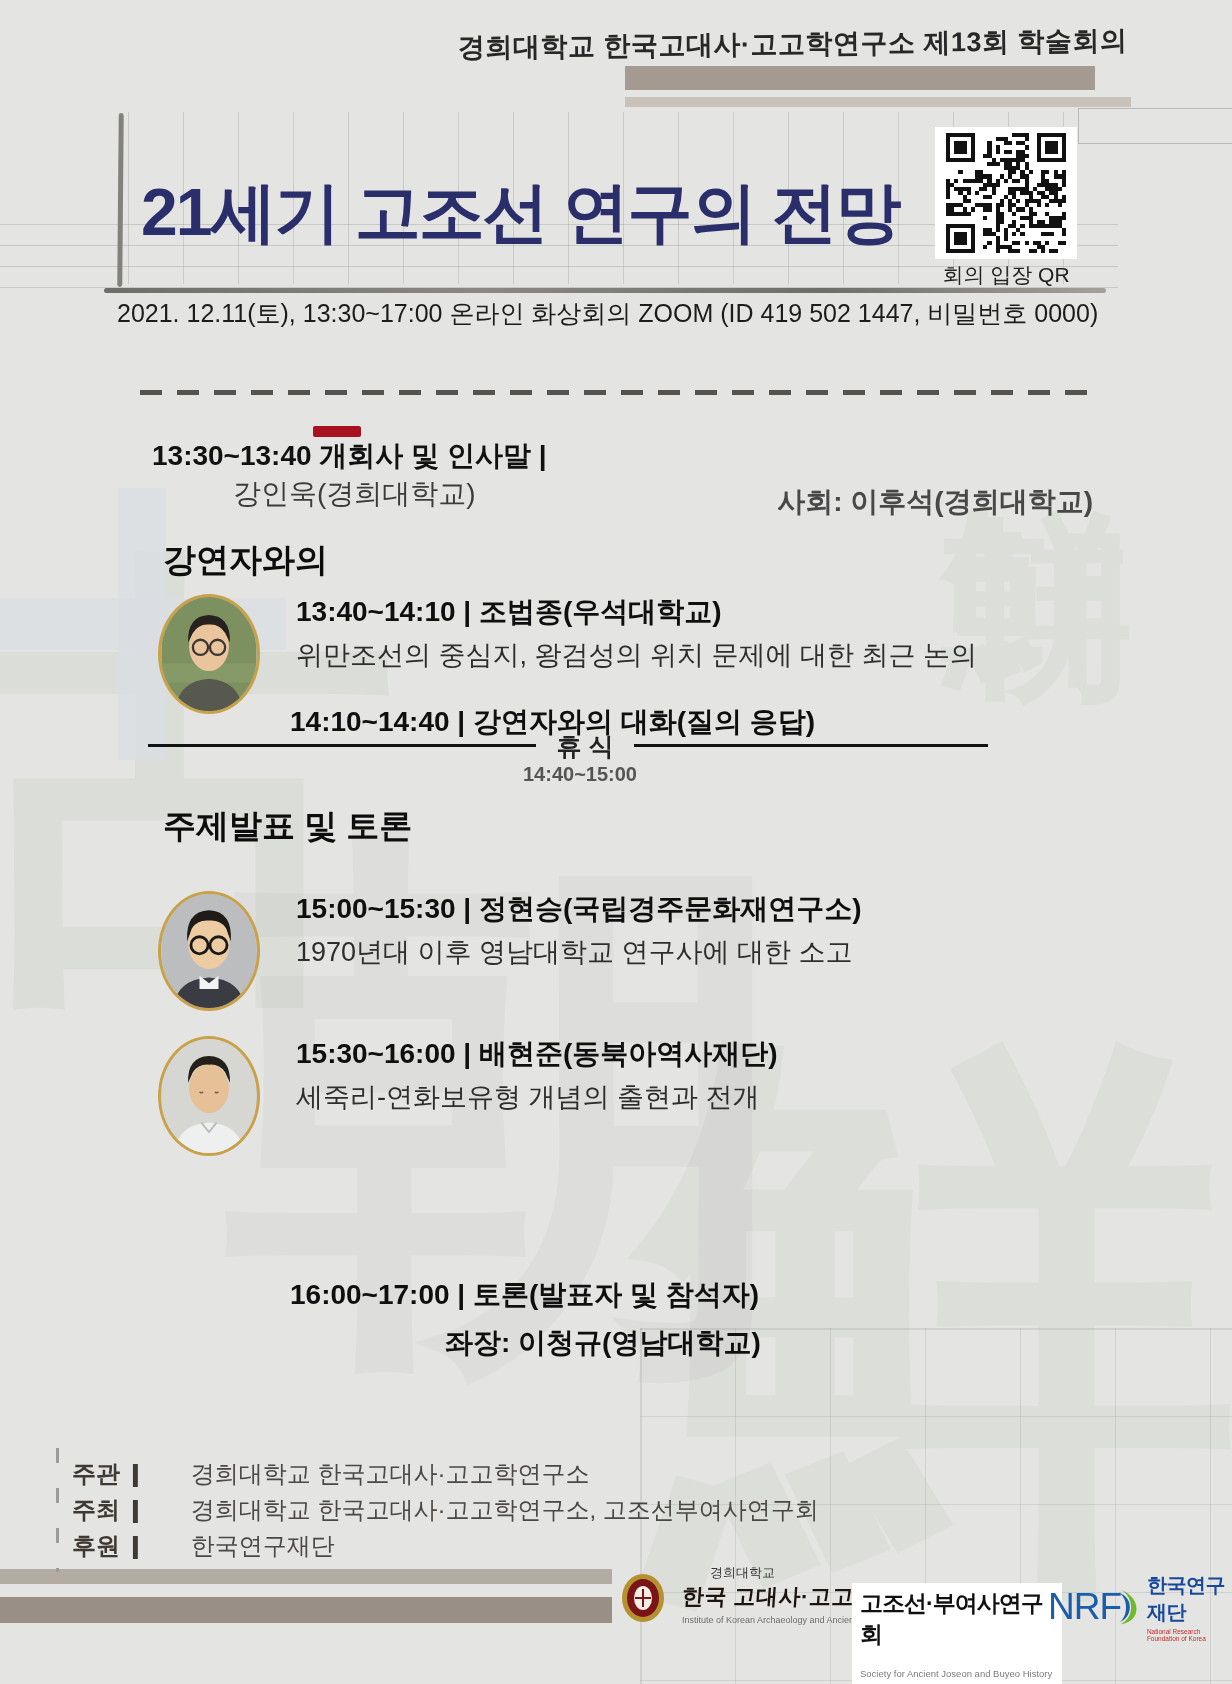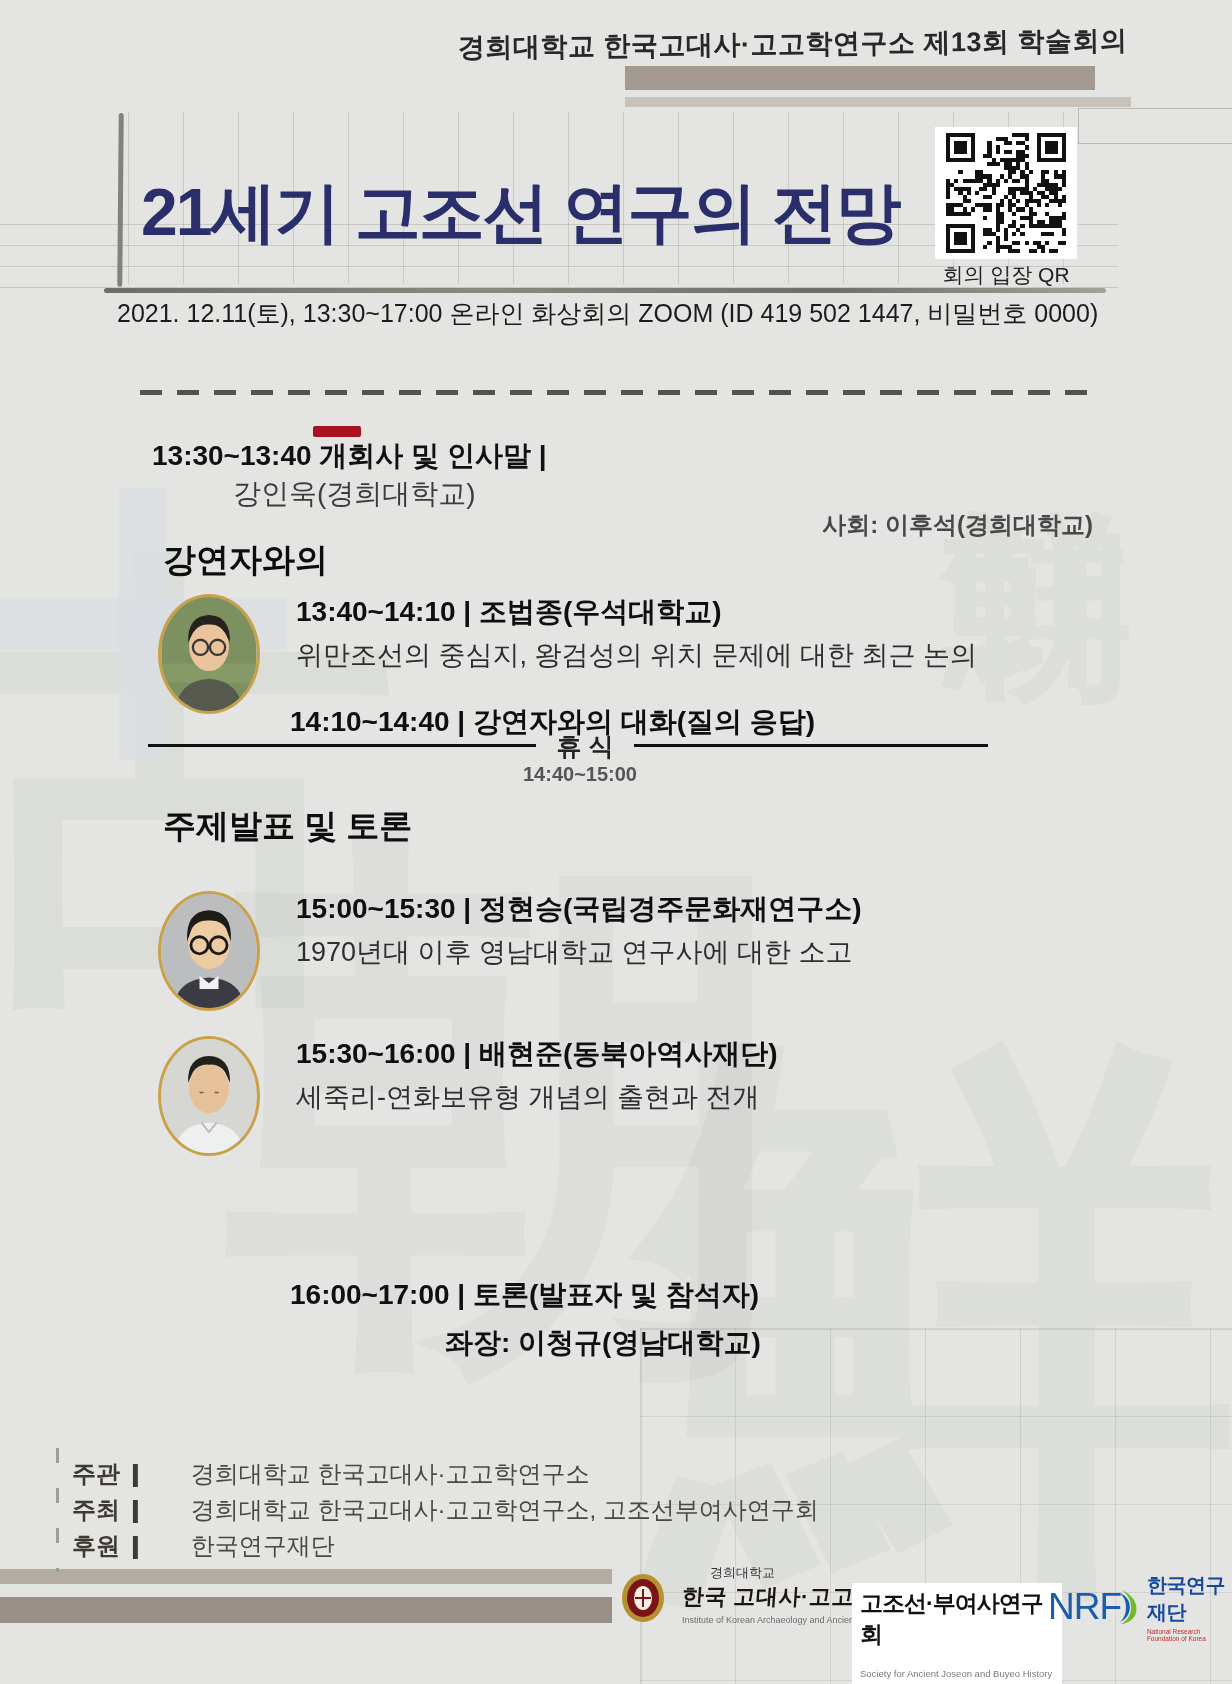--- a/index.html
+++ b/index.html
@@ -41,21 +41,21 @@
   .qr-caption{left:930px;top:261px;width:152px;text-align:center;font-size:21px;color:#222;z-index:2;}
   .date-line{left:117px;top:297px;font-size:25px;color:#1c1c1c;z-index:2;}
 
   
   .dash-divider{left:140px;top:390px;width:953px;height:5px;z-index:2;
      background:repeating-linear-gradient(90deg,#55534f 0 22px,transparent 22px 37px);}
   .opening-row{left:152px;top:426px;display:flex;align-items:center;z-index:2;flex-direction:column;}
   .red-tick{width:48px;height:11px;background:#a6121f;border-radius:2px;margin-right:24px;}
   .opening-row .t-bold{font-size:28px;font-weight:700;color:#111;}
   .opening-row .t-name{font-size:28px;font-weight:400;color:#3c3c3c;margin-left:10px;}
-  .moderator{top:483px;right:139px;font-size:24px;font-weight:700;color:#484848;z-index:2;margin-top:26px;}
+  .moderator{top:483px;right:139px;font-size:28px;font-weight:700;color:#484848;z-index:2;}
   .section-heading{font-size:33px;font-weight:700;color:#0d0d0d;z-index:2;}
   .sh-1{left:163px;top:538px;}
   .sh-2{left:163px;top:804px;}
   .speaker-row{display:flex;gap:36px;z-index:2;justify-content:flex-end;}
   .sp-1{left:158px;top:594px;}
   .sp-2{left:158px;top:891px;}
   .sp-3{left:158px;top:1036px;}
   .photo{width:96px;height:114px;border-radius:50%;border:3px solid #c9a149;overflow:hidden;flex:0 0 auto;background:#ccc;}
   .photo svg{display:block;}
   .sp-text .t1{font-size:28px;font-weight:700;color:#0f0f0f;line-height:1.15;margin-top:2px;}

